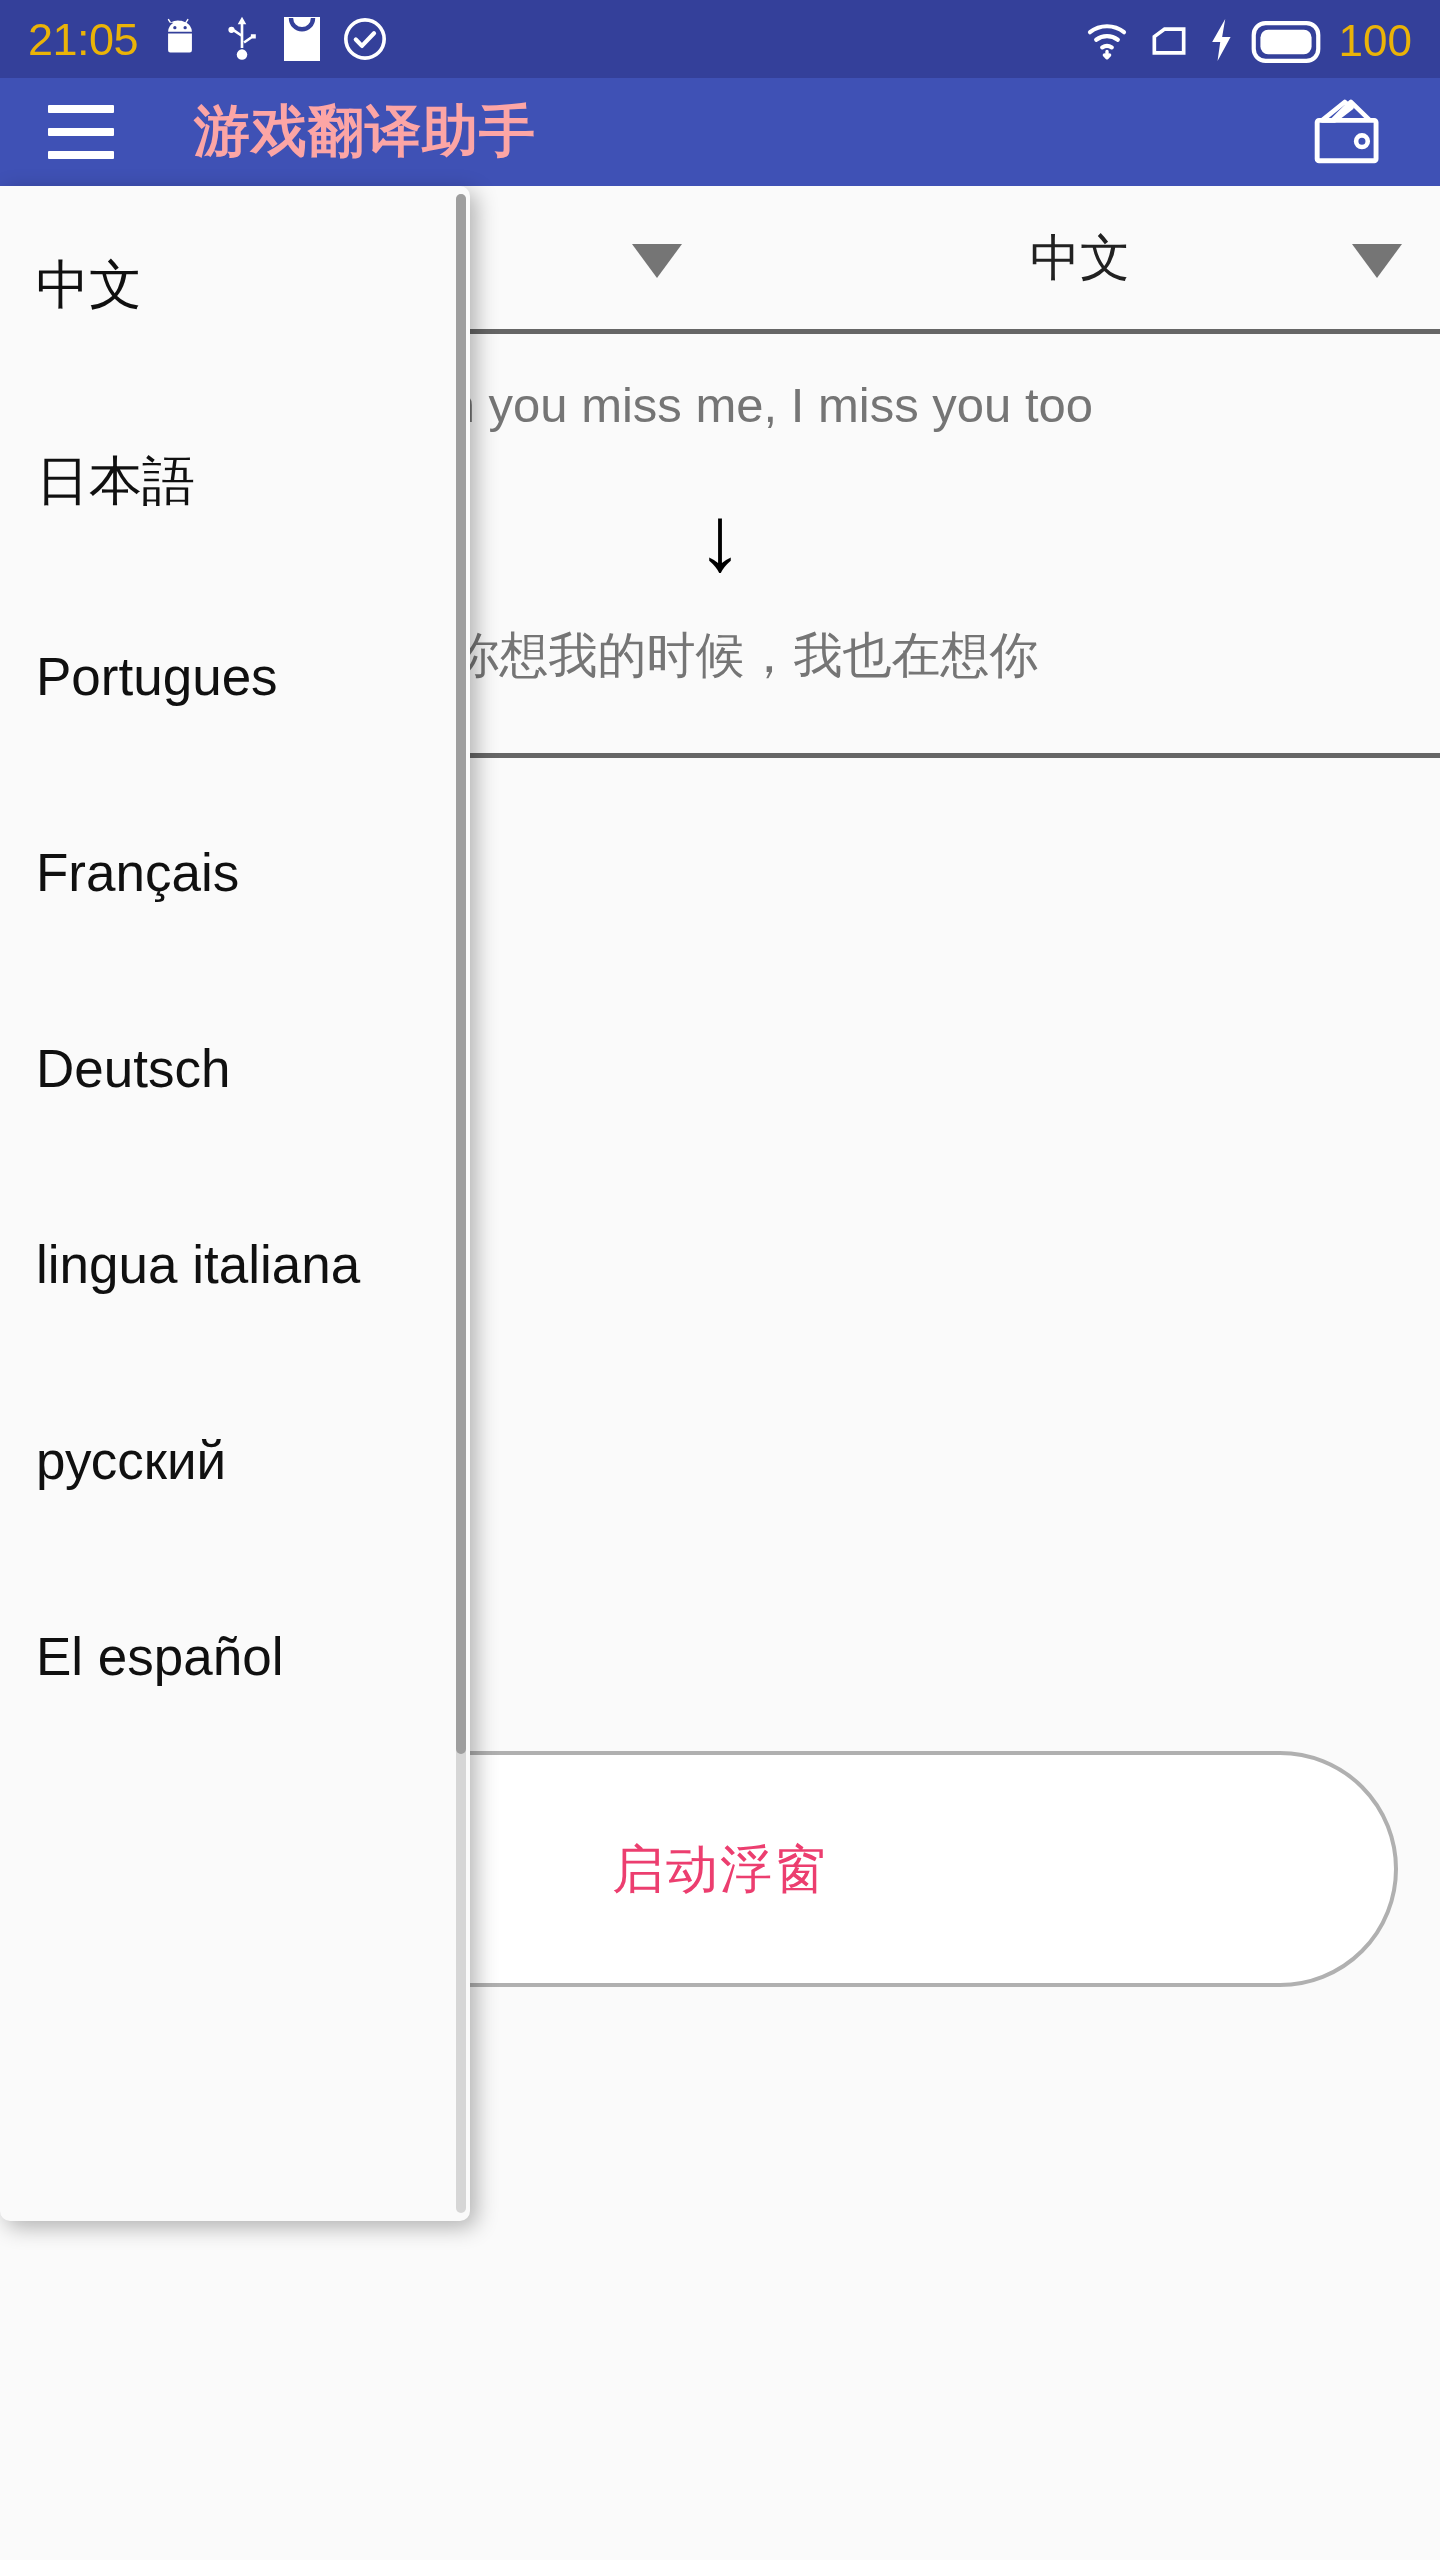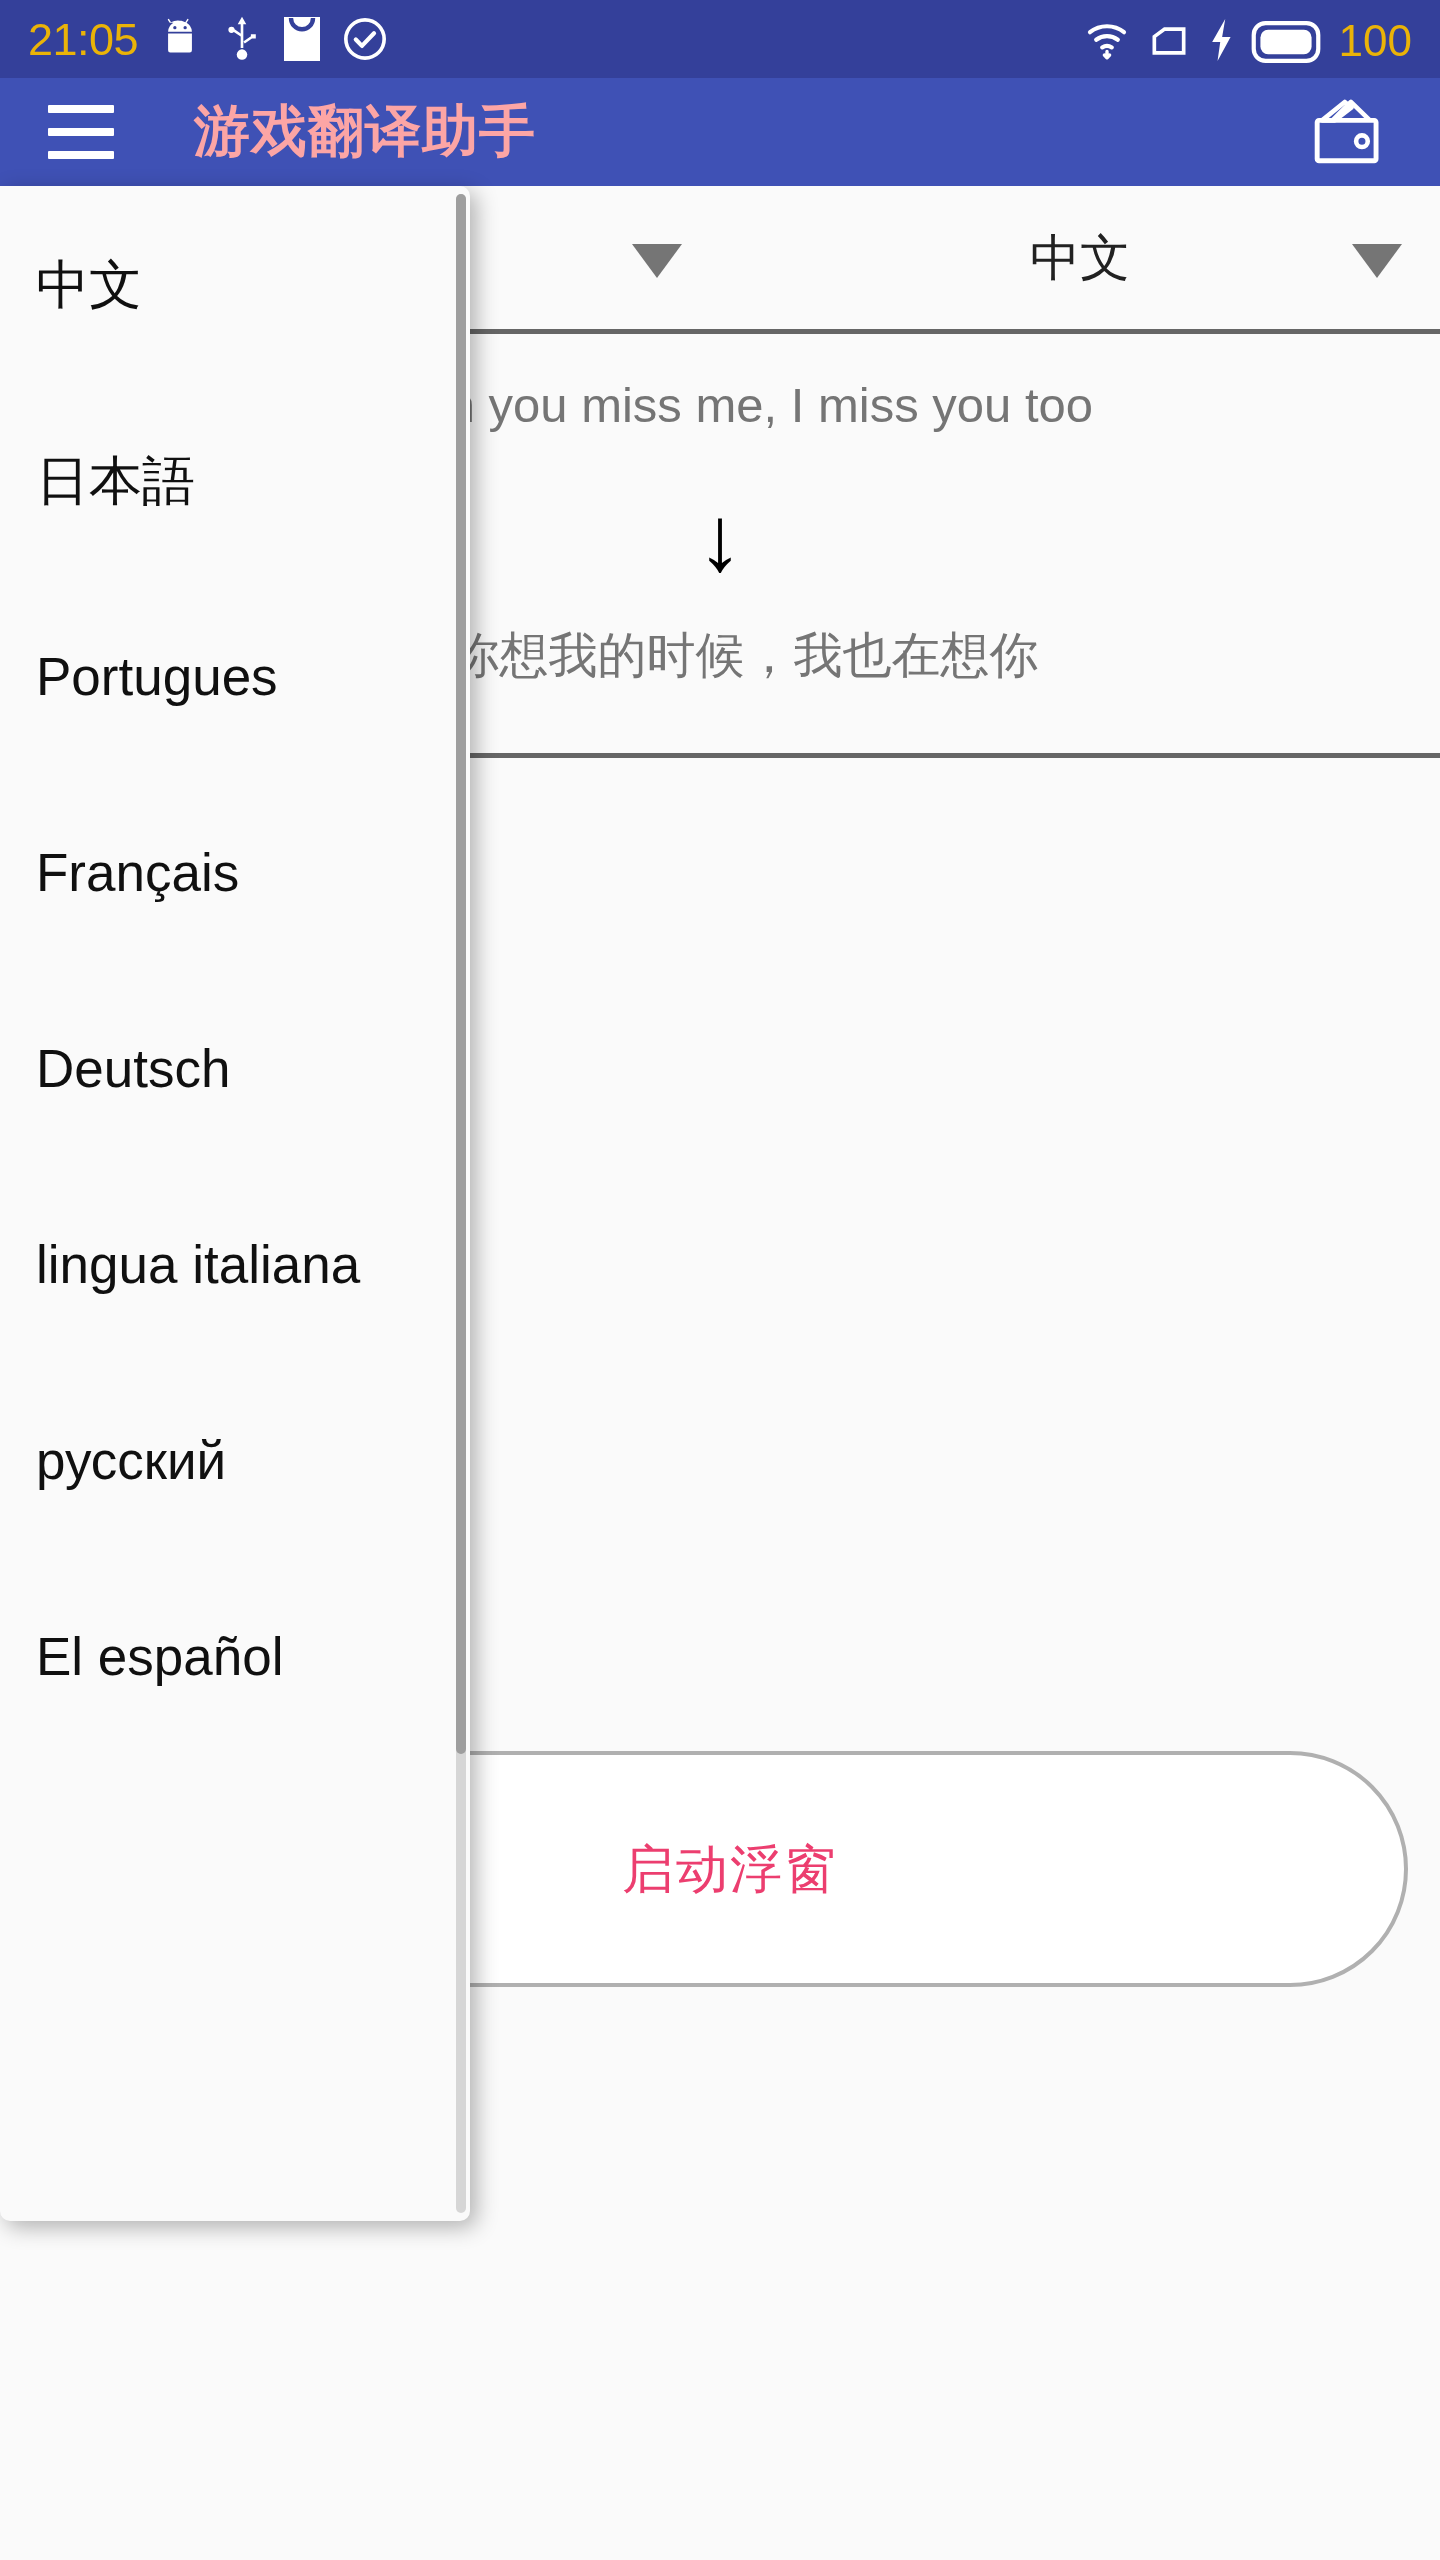--- a/index.html
+++ b/index.html
@@ -169,21 +169,21 @@
     width: 1440px;
     text-align: center;
     font-size: 49px;
     color: #757575;
     line-height: 1.2;
   }
 
   
   #float-button {
     position: absolute;
-    left: 52px;
+    left: 42px;
     top: 1565px;
     width: 1356px;
     height: 236px;
     border: 4px solid #b0b0b0;
     border-radius: 118px;
     background: #ffffff;
     box-sizing: border-box;
     display: flex;
     align-items: center;
     justify-content: center;

